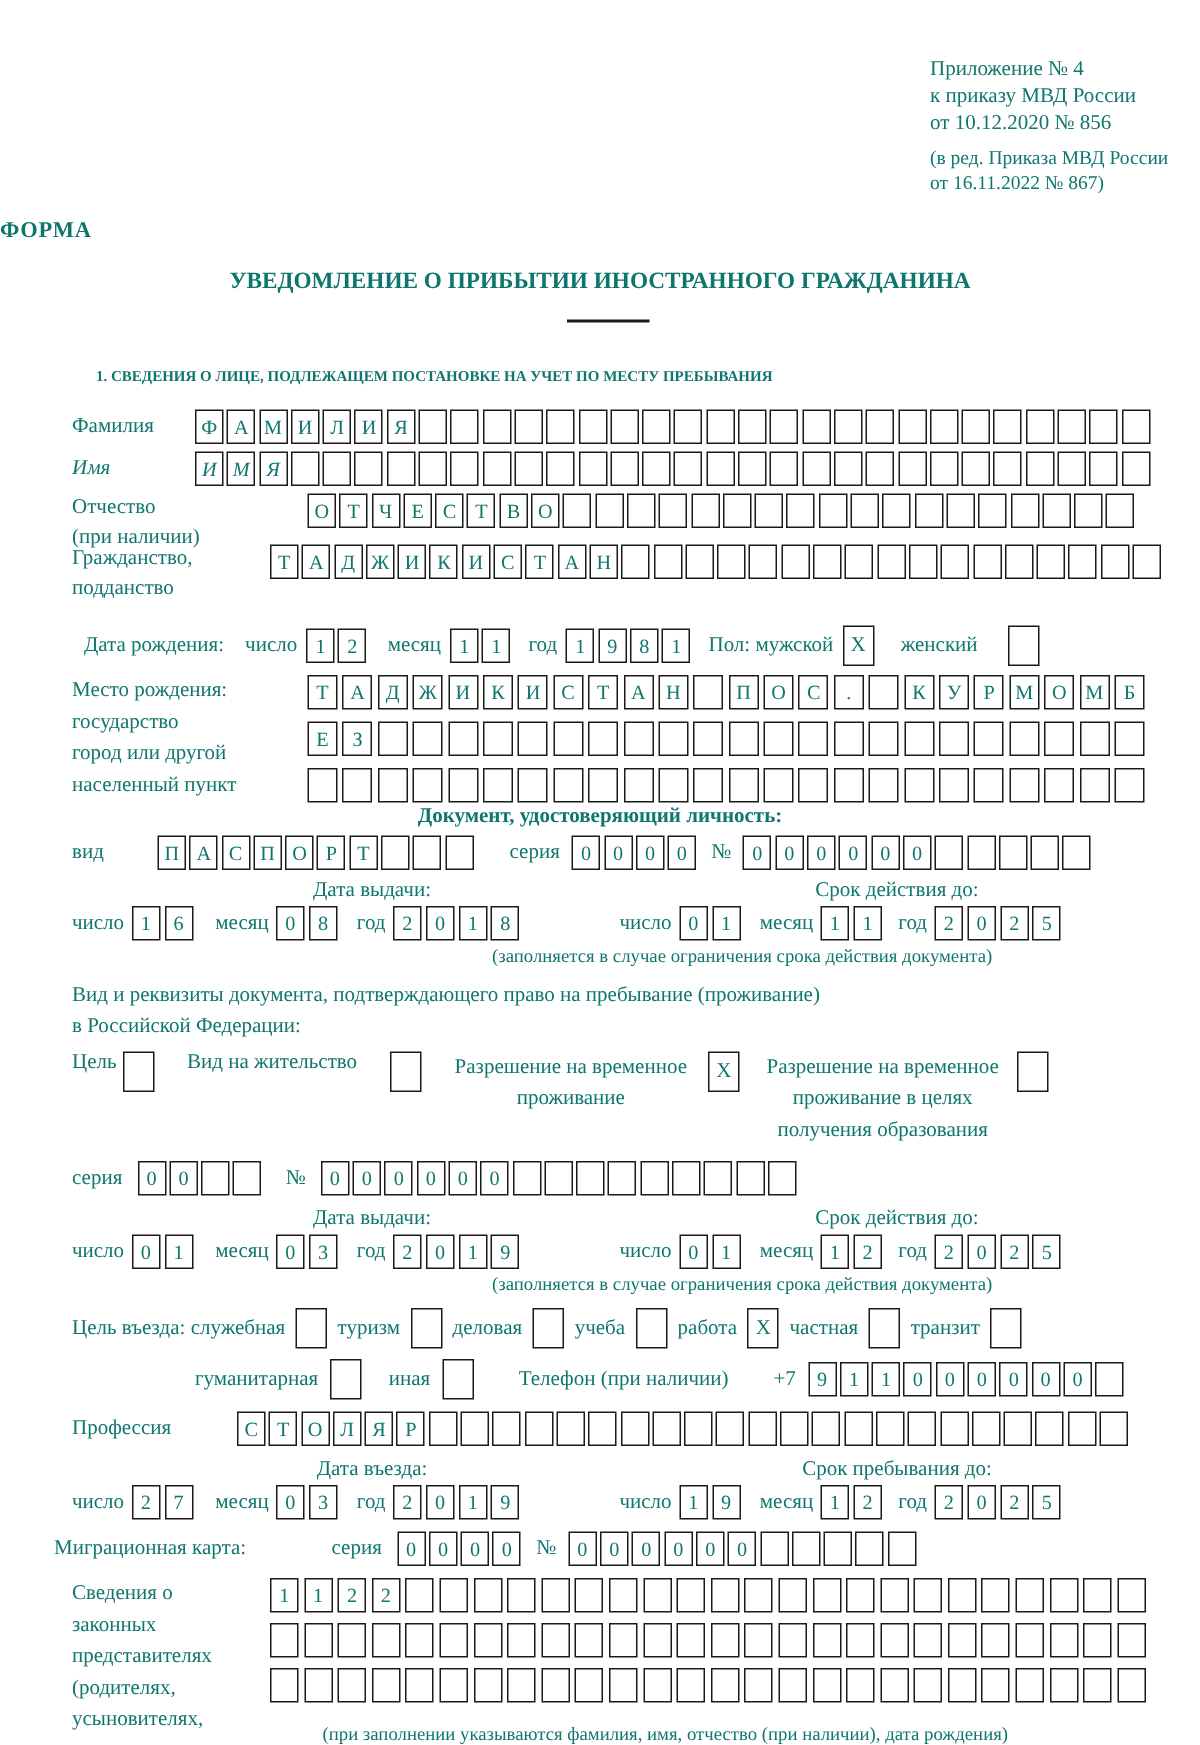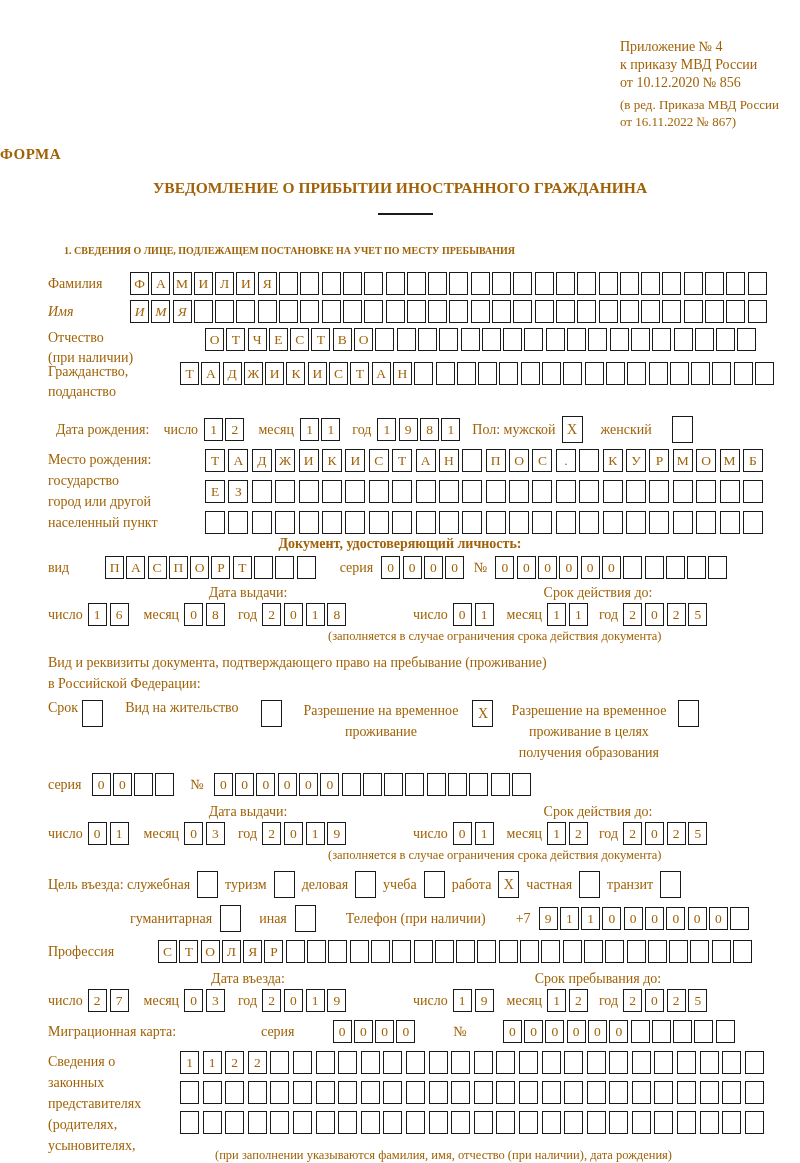--- a/index.html
+++ b/index.html
@@ -1,18 +1,18 @@
 <!DOCTYPE html>
 <html><head>
 <meta charset="utf-8">
 <style>
   html,body{margin:0;padding:0;background:#fff;}
   .page{
     position:relative;width:800px;height:1163px;background:#fff;
-    font-family:"Liberation Serif","DejaVu Serif",serif;color:#a16207;
+    font-family:"Liberation Serif","DejaVu Serif",serif;color:#0f766e;
     font-size:14px;overflow:hidden;
   }
   .b{font-weight:bold;}
   
   .hdr{margin:38px 0 0 620px;line-height:18px;}
   .hdr .rev{margin-top:4px;font-size:13px;line-height:17px;}
   .forma{margin:16px 40px 0 0;text-align:left;font-weight:bold;font-size:15px;letter-spacing:.5px;}
   .title{margin:14px 0 0 0;text-align:center;font-weight:bold;font-size:15.5px;line-height:22px;}
   .title-underline{display:inline-block;width:55px;border-bottom:2px solid #1a1a1a;height:14px;margin-left:10px;}
   .sec{margin:24px 0 0 64px;font-weight:bold;font-size:10px;}
@@ -405,21 +405,21 @@
       <div class="note" style="margin-top:3px;margin-left:-85px;white-space:nowrap;">(заполняется в случае ограничения срока действия документа)</div>
     </div>
   </div>
 
   <div style="margin:8px 0 0 48px;line-height:21px;">
     <div>Вид и реквизиты документа, подтверждающего право на пребывание (проживание)</div>
     <div>в Российской Федерации:</div>
   </div>
 
   <div style="margin:6px 0 0 48px;display:flex;align-items:flex-start;">
-    <span class="lbl">Срок</span>
+    <span class="lbl">Цель</span>
     <span class="boxes cb" style="margin-left:4px;">
         <span class="cell"></span>
       </span>
     <span class="lbl" style="margin-left:22px;">Вид на жительство</span>
     <span class="boxes cb" style="margin-left:22px;">
         <span class="cell"></span>
       </span>
     <span style="margin-left:22px;text-align:center;line-height:21px;">
       <span>Разрешение на временное</span><br>
       <span>проживание</span>
@@ -643,21 +643,21 @@
         <span class="boxes">
             <span class="cell">2</span>
             <span class="cell">0</span>
             <span class="cell">2</span>
             <span class="cell">5</span>
           </span>
       </div>
     </div>
   </div>
 
-  <div class="row" style="margin:8px 0 0 48px;gap:28px;">
+  <div class="row" style="margin:8px 0 0 36px;">
     <span class="lbl" style="width:185px;">Миграционная карта:</span>
     <span class="lbl">серия</span>
     <span class="boxes" style="margin-left:10px;">
         <span class="cell">0</span>
         <span class="cell">0</span>
         <span class="cell">0</span>
         <span class="cell">0</span>
       </span>
     <span class="lbl" style="margin:0 8px 0 10px;">№</span>
     <span class="boxes">

